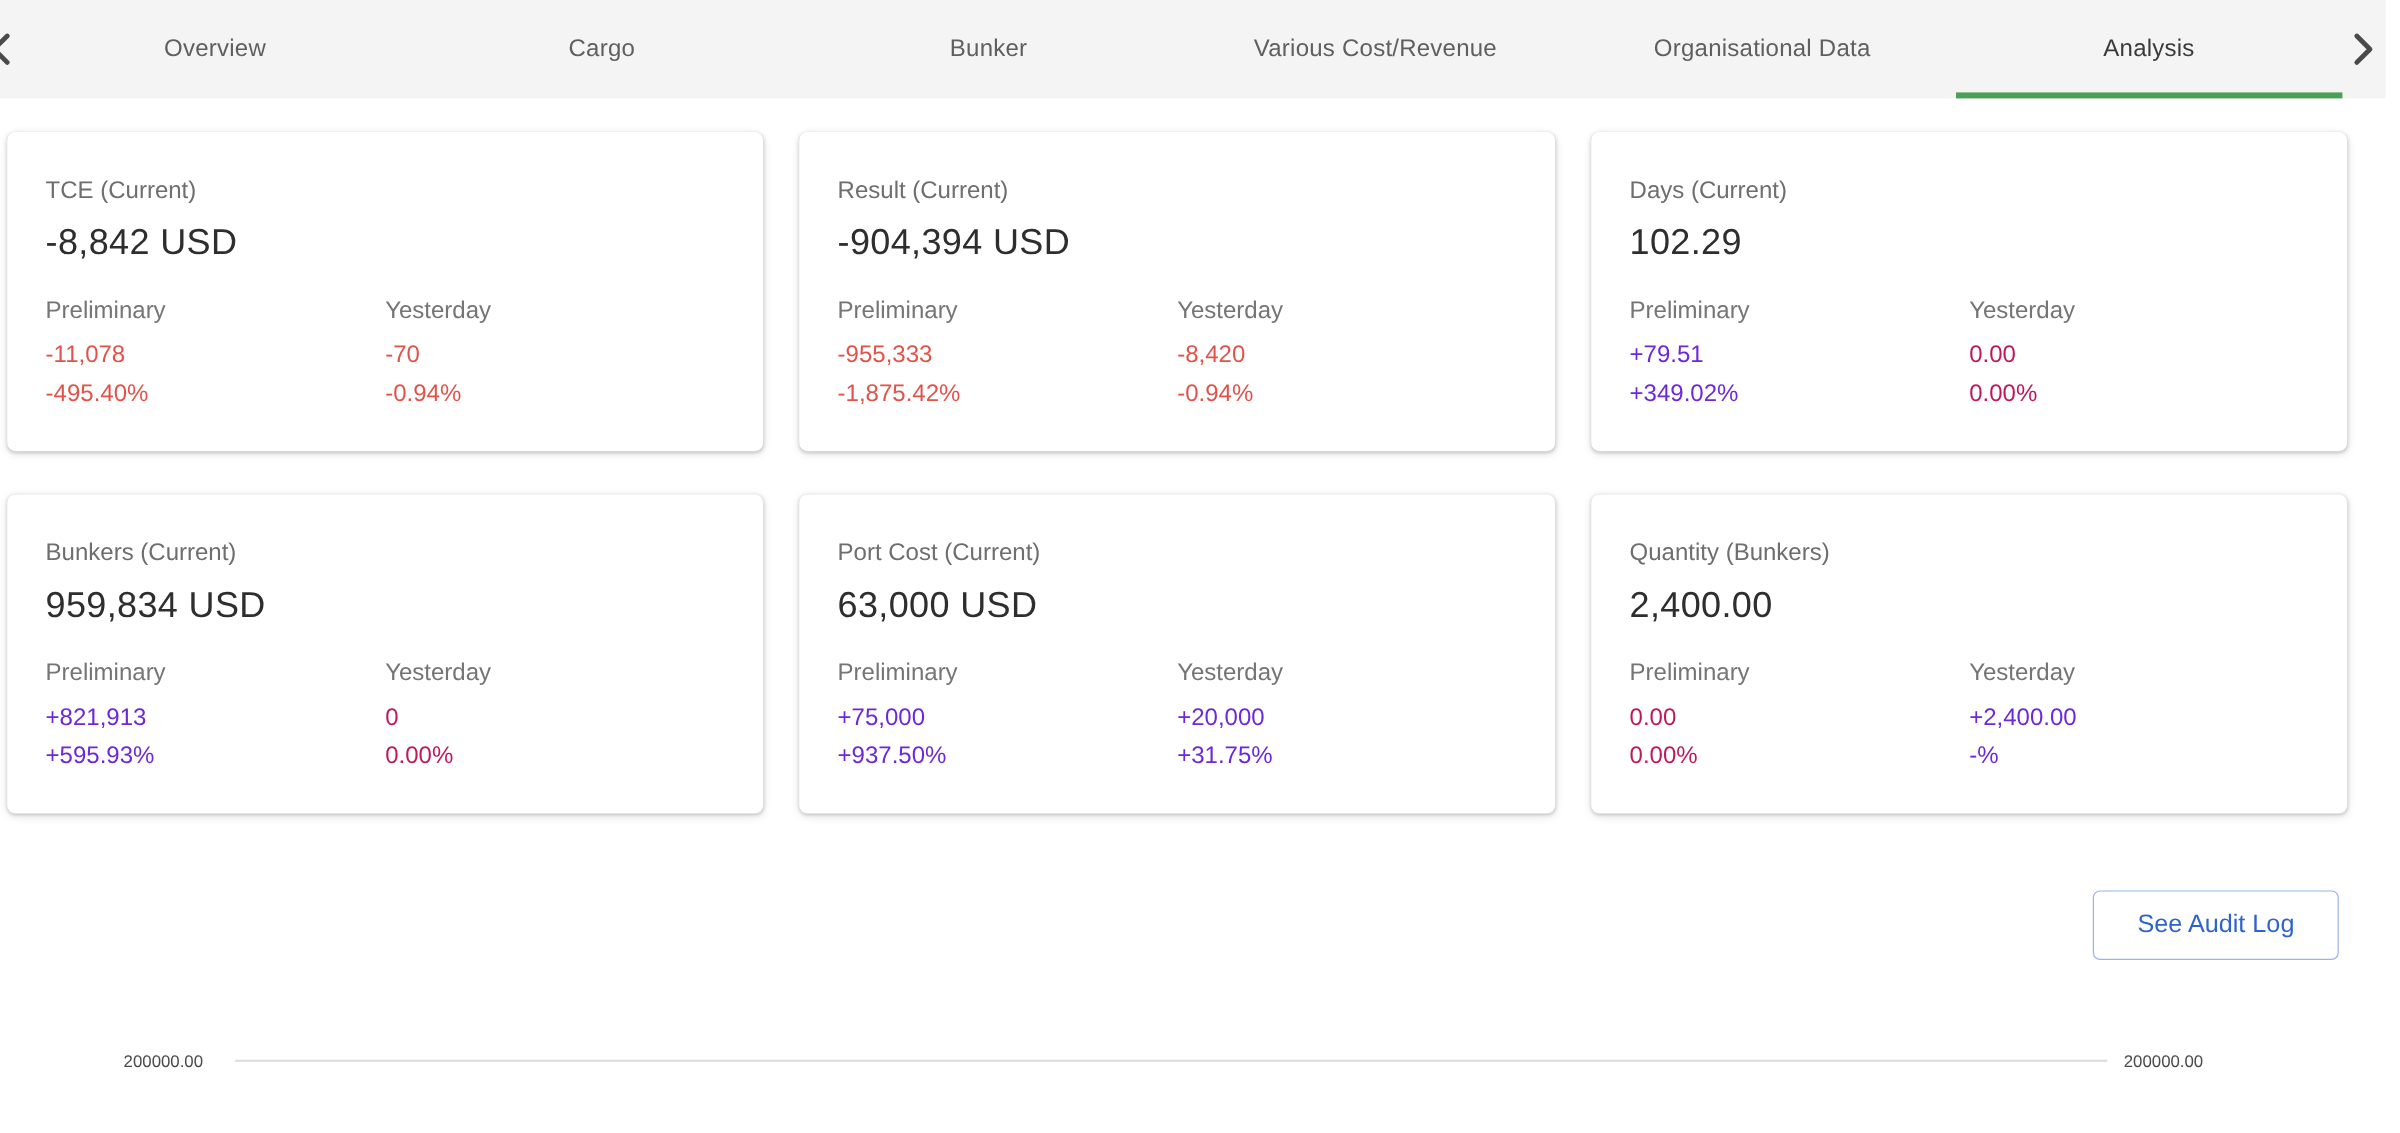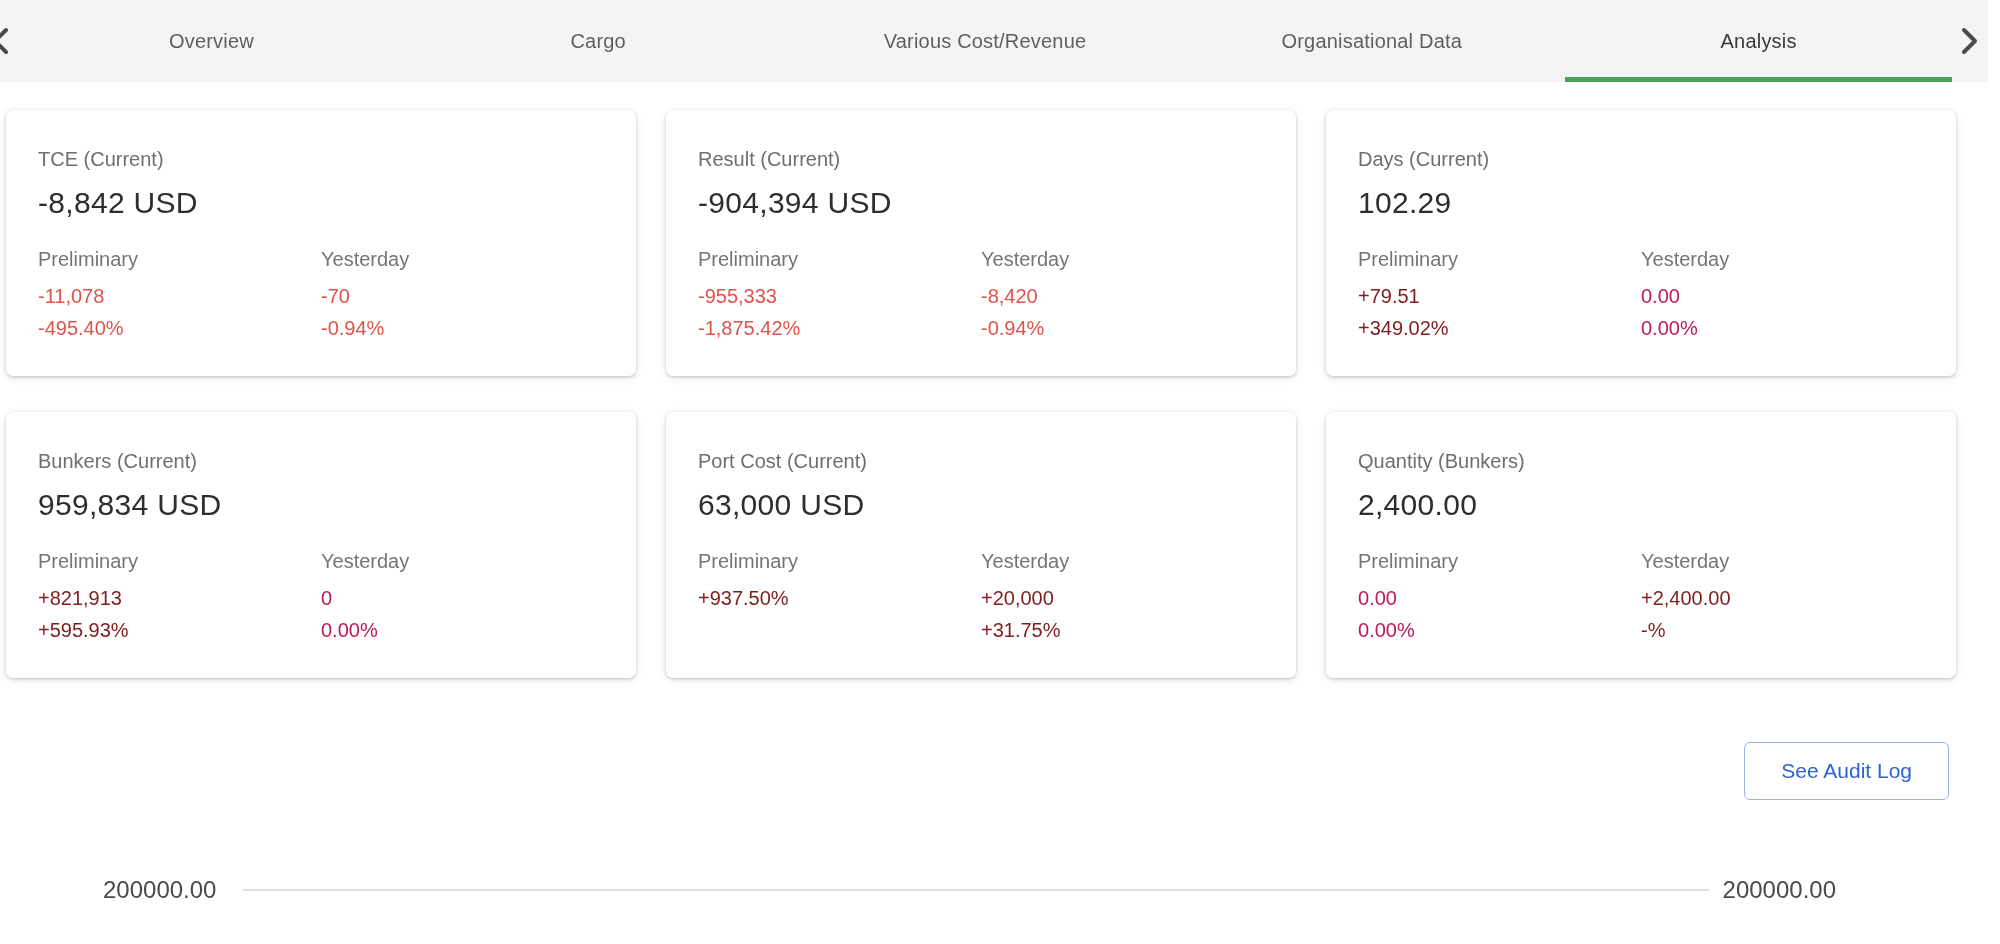--- a/index.html
+++ b/index.html
@@ -84,21 +84,21 @@
     font-size:20px;
     color:#757575;
     margin-bottom:9px;
   }
   .col-val {
     font-size:20px;
     line-height:32px;
     color:#575757;
   }
   .trend-negative { color:#e0534a; }
-  .trend-positive { color:#7f1d1d; }
+  .trend-positive { color:#6d28d9; }
   .trend-neutral  { color:#be185d; }
 
   
   .audit-row {
     display:flex;
     justify-content:flex-end;
     margin:64px 51px 0 0;
   }
   .audit-btn {
     background:#ffffff;
@@ -109,21 +109,21 @@
     font-size:21px;
     padding:16px 36px;
     cursor:pointer;
   }
 
   
   .scale-row {
     display:flex;
     align-items:center;
     margin:76px 164px 0 103px;
-    font-size:24px;
+    font-size:14px;
     color:#4a4a4a;
   }
   .scale-line {
     flex:1;
     height:2px;
     background:#e0e0e0;
     margin:0 24px 0 27px;
   }
   .scale-line.right-gap { margin-right:14px; }
 </style>
@@ -141,20 +141,23 @@
     </span>
   </div>
 
   <div class="tab">
     <span>Overview</span>
   </div>
   <div class="tab">
     <span>Cargo</span>
   </div>
   <div class="tab">
+    <span>Bunker</span>
+  </div>
+  <div class="tab">
     <span>Various Cost/Revenue</span>
   </div>
   <div class="tab">
     <span>Organisational Data</span>
   </div>
   <div class="tab active">
     <span>Analysis</span>
     <span class="tab-underline"></span>
   </div>
 
@@ -236,20 +239,21 @@
       </div>
     </div>
   </section>
 
   <section class="card">
     <div class="card-title">Port Cost (Current)</div>
     <div class="card-value">63,000 USD</div>
     <div class="cols">
       <div class="col">
         <div class="col-label">Preliminary</div>
+        <div class="col-val trend-positive">+75,000</div>
         <div class="col-val trend-positive">+937.50%</div>
       </div>
       <div class="col">
         <div class="col-label">Yesterday</div>
         <div class="col-val trend-positive">+20,000</div>
         <div class="col-val trend-positive">+31.75%</div>
       </div>
     </div>
   </section>
 

